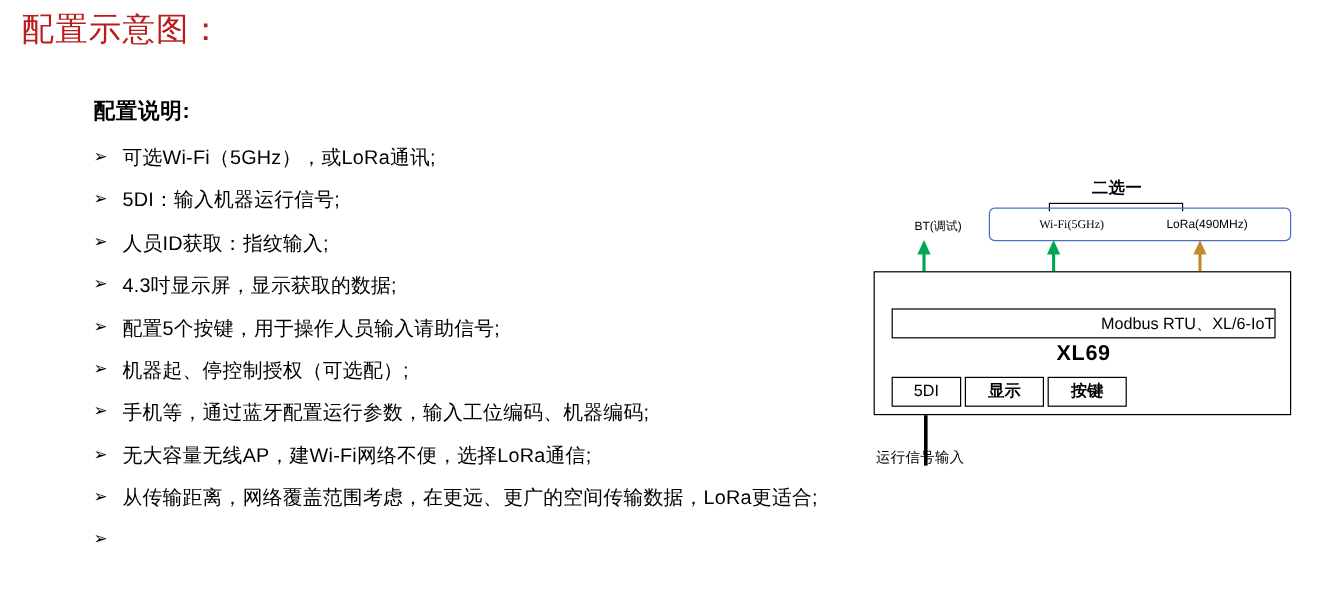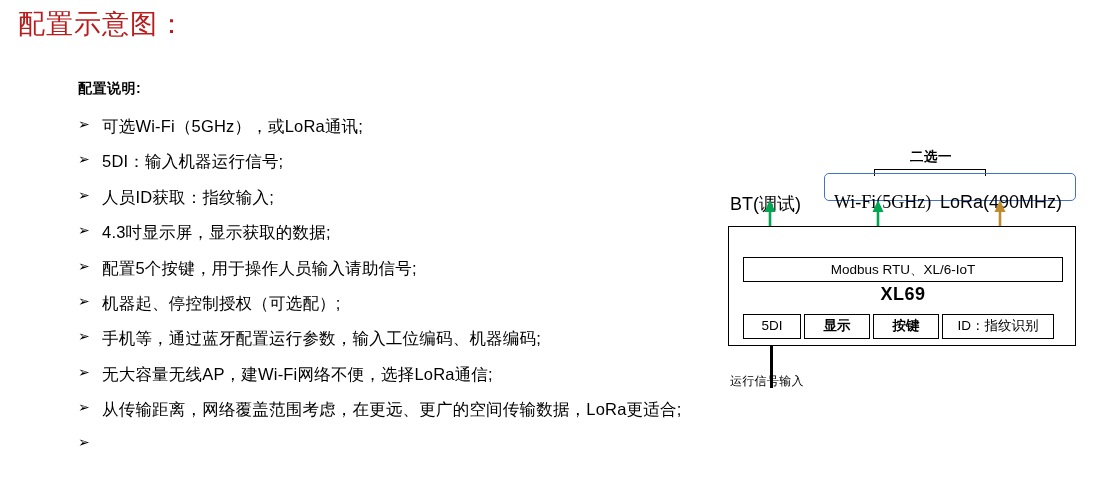--- a/index.html
+++ b/index.html
@@ -26,21 +26,21 @@
     color: #b91c1c;
   }
   
   .desc {
     position: absolute;
     left: 78px;
     top: 80px;
     width: 640px;
   }
   .desc-heading {
-    font-size: 14px;
+    font-size: 18px;
     font-weight: bold;
     margin: 0 0 14px 0;
     letter-spacing: 0.5px;
   }
   .desc-list {
     list-style: none;
     margin: 0;
     padding: 0;
   }
   .desc-list li {
@@ -97,23 +97,24 @@
 
   .radio-row {
     position: absolute;
     left: 0;
     top: 28px;
     width: 352px;
     height: 26px;
   }
   .radio-lbl {
     position: absolute;
-    font-size: 18px;
+    font-size: 10px;
     white-space: nowrap;
-    top: 16px;
+    top: 6px;
+    margin-left: 32px;
   }
   .lbl-bt   { left: 2px; }
   .lbl-wifi { left: 106px; font-family: Liberation Serif, serif; }
   .lbl-lora { left: 212px; text-align: right; }
 
   .blue-box {
     position: absolute;
     left: 96px;
     top: -3px;
     width: 252px;
@@ -136,21 +137,21 @@
   .modbus {
     position: absolute;
     left: 14px;
     top: 30px;
     width: 320px;
     height: 25px;
     border: 1.3px solid #000;
     box-sizing: border-box;
     font-size: 13.5px;
     line-height: 23px;
-    text-align: center;
+    text-align: right;
     background: #fff;
   }
   .model {
     position: absolute;
     left: 0;
     top: 57px;
     width: 348px;
     text-align: center;
     font-size: 18px;
     font-weight: bold;
@@ -260,19 +261,18 @@
     </g>
   </svg>
 
   <div class="device">
     <div class="modbus">Modbus RTU、XL/6-IoT</div>
     <div class="model">XL69</div>
     <div class="cells">
       <div class="cell cell-5di">5DI</div>
       <div class="cell cell-disp">显示</div>
       <div class="cell cell-key">按键</div>
-      <div class="cell cell-id">ID：指纹识别</div>
     </div>
   </div>
 
   <div class="signal-line"></div>
   <div class="signal-label">运行信号输入</div>
 </div>
 
 </body></html>

